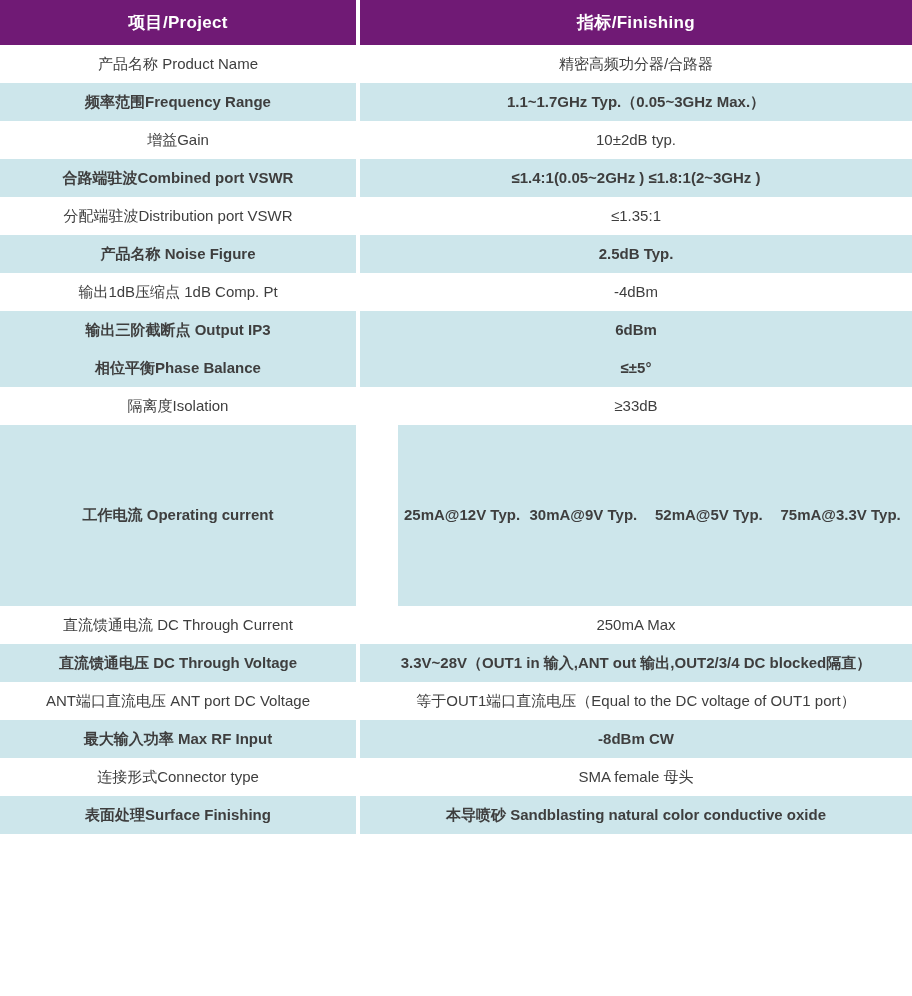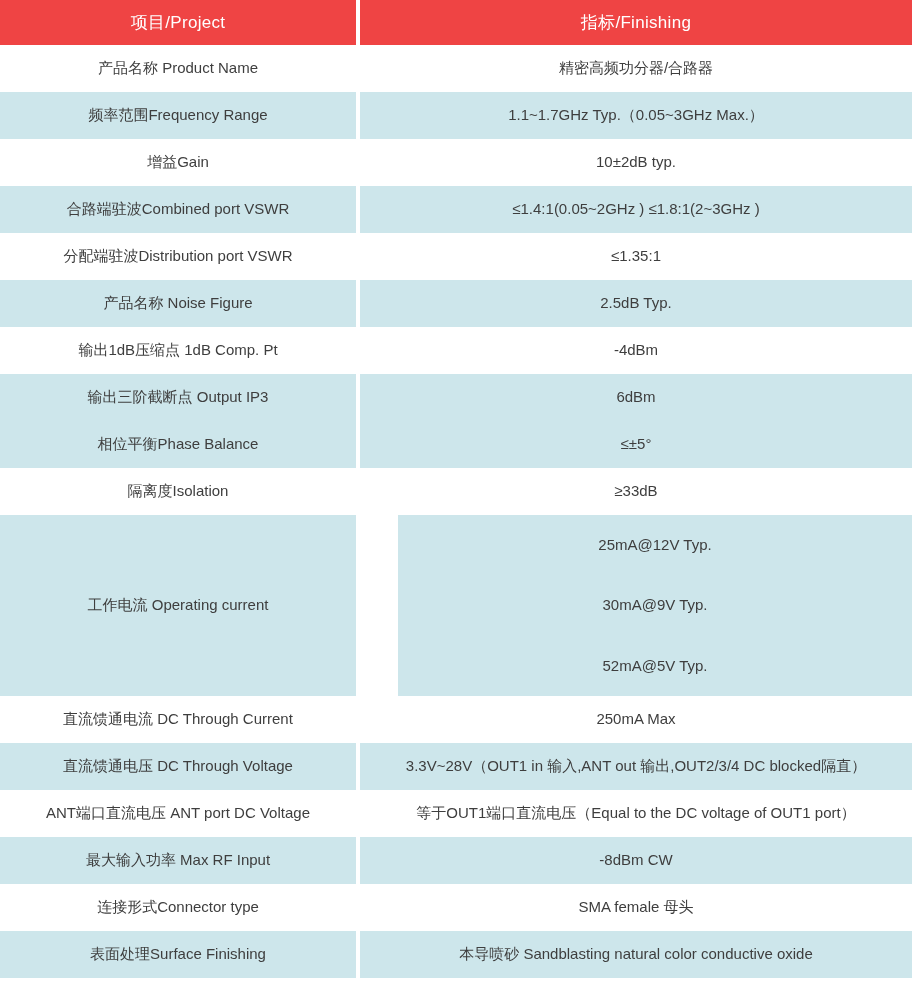--- a/index.html
+++ b/index.html
@@ -22,32 +22,32 @@
     text-align: center;
     font-size: 15px;
     color: #3e3e3e;
     padding: 0 6px;
     line-height: 1.25;
   }
   .col-l { width: 356px; margin-right: 4px; }
   .col-r { flex: 1; }
   .header-row { height: 45px; }
   .header-row .cell {
-    background: #ef4444;
+    background: #701a75;
     color: #ffffff;
-    font-weight: normal;
+    font-weight: bold;
     font-size: 17px;
     letter-spacing: 0.3px;
   }
-  .row-normal { height: 47px; }
+  .row-normal { height: 38px; }
   .row-tall  { height: 181.2px; }
   .row-white .cell { background: #ffffff; }
-  .row-blue  .cell { background: #cde6eb; }
+  .row-blue  .cell { background: #cde6eb; font-weight: bold; }
   .stacked {
-    flex-direction: column;
+    flex-direction: row;
     justify-content: space-around;
     align-items: center;
     margin-left: 38px;
   }
   .stacked .line { flex: 1; display: flex; align-items: center; }
 </style>
 </head>
 <body>
 
 <div class="page">
@@ -107,20 +107,21 @@
     <div class="cell col-l">隔离度Isolation</div>
     <div class="cell col-r">≥33dB</div>
   </div>
 
   <div class="row row-tall row-blue">
     <div class="cell col-l">工作电流 Operating current</div>
     <div class="cell col-r stacked">
       <div class="line">25mA@12V Typ.</div>
       <div class="line">30mA@9V Typ.</div>
       <div class="line">52mA@5V Typ.</div>
+      <div class="line">75mA@3.3V Typ.</div>
     </div>
   </div>
 
   <div class="row row-normal row-white">
     <div class="cell col-l">直流馈通电流 DC Through Current</div>
     <div class="cell col-r">250mA Max</div>
   </div>
 
   <div class="row row-normal row-blue">
     <div class="cell col-l">直流馈通电压 DC Through Voltage</div>

